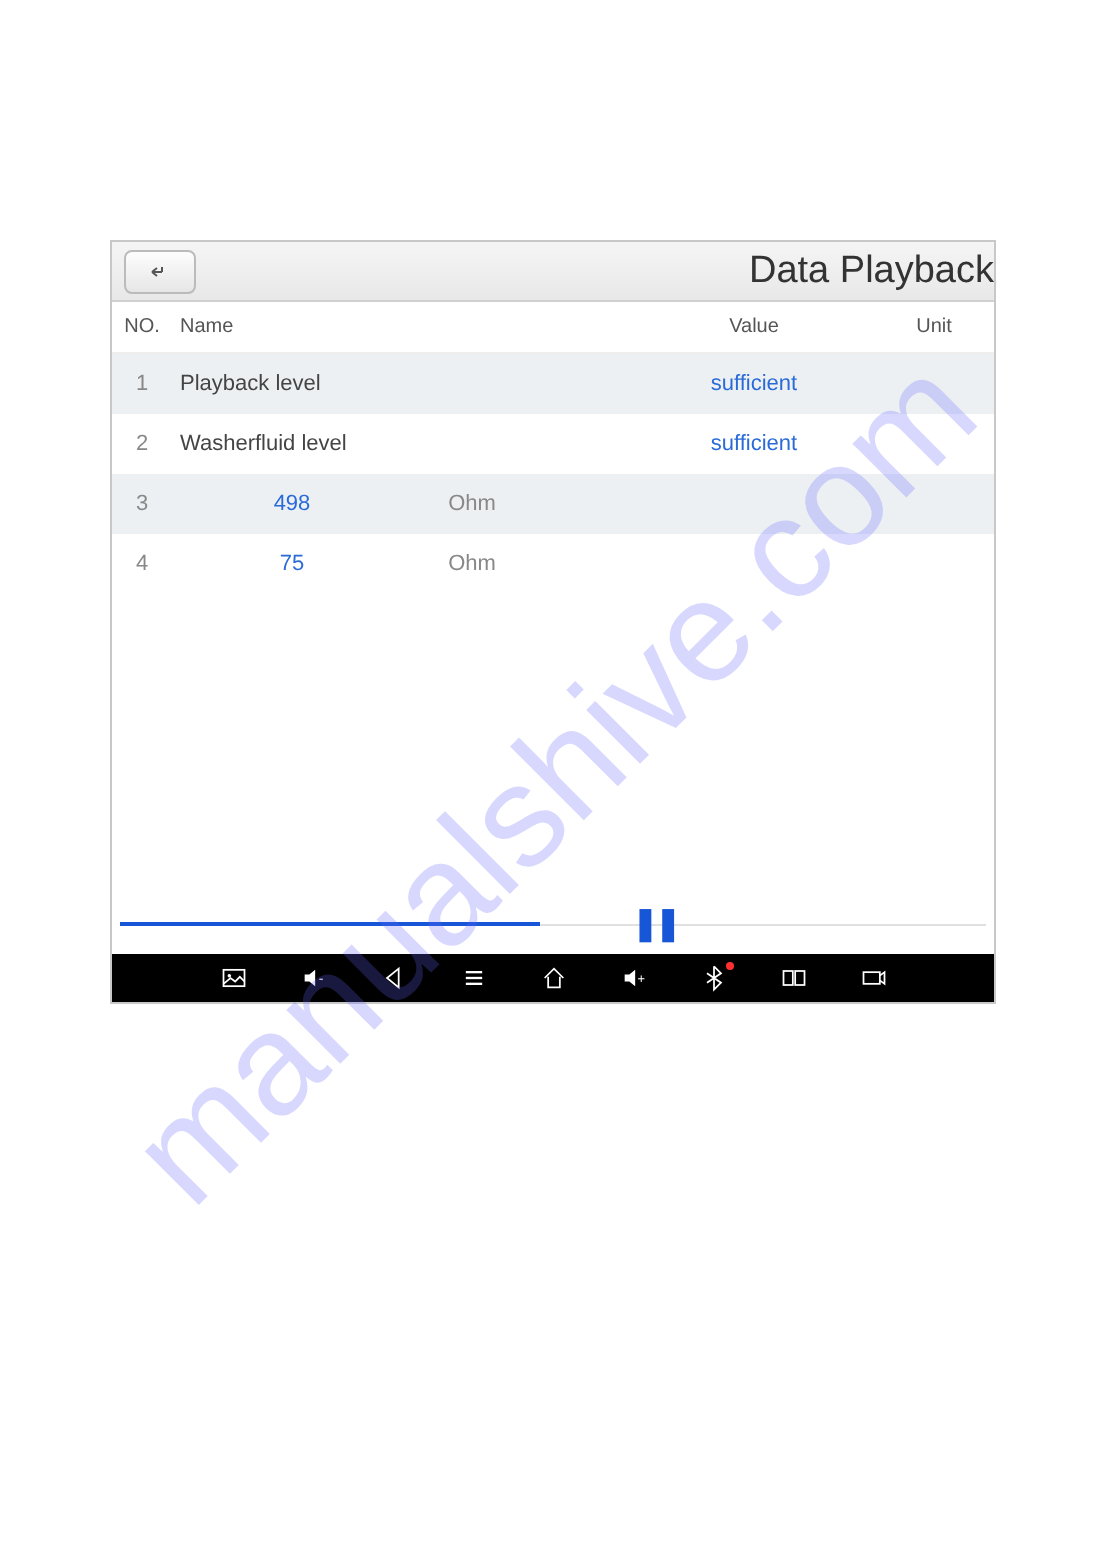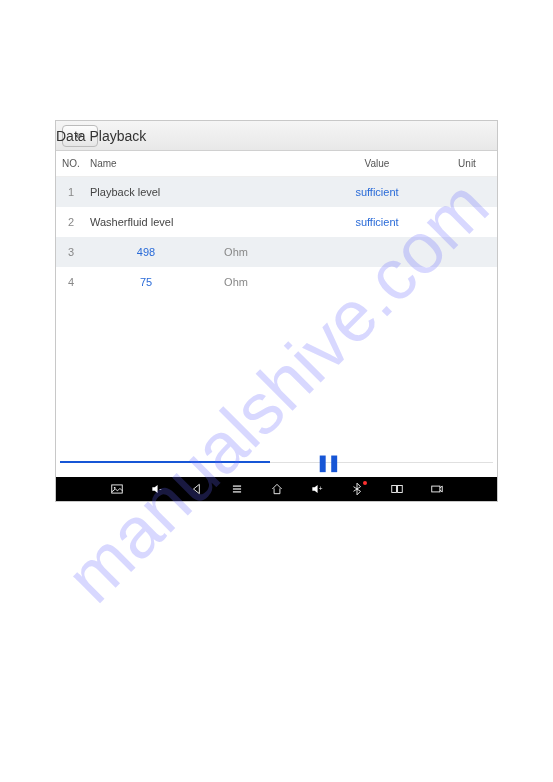--- a/index.html
+++ b/index.html
@@ -39,23 +39,23 @@
       margin-left: 6px;
       background: linear-gradient(#fdfdfd, #e6e6e6);
       border: 1px solid #bbb;
       border-radius: 4px;
       display: flex; align-items: center; justify-content: center;
       font-size: 14px; color: #555;
     }
     
     .title {
       position: absolute;
-      left: 0; right: 16px;
-      text-align: left;
-      font-size: 14px;
+      left: 0; right: 0;
+      text-align: right;
+      font-size: 19px;
       color: #333;
       pointer-events: none;
     }
     
     .thead {
       display: flex;
       height: 26px;
       align-items: center;
       font-size: 10px;
       color: #555;

